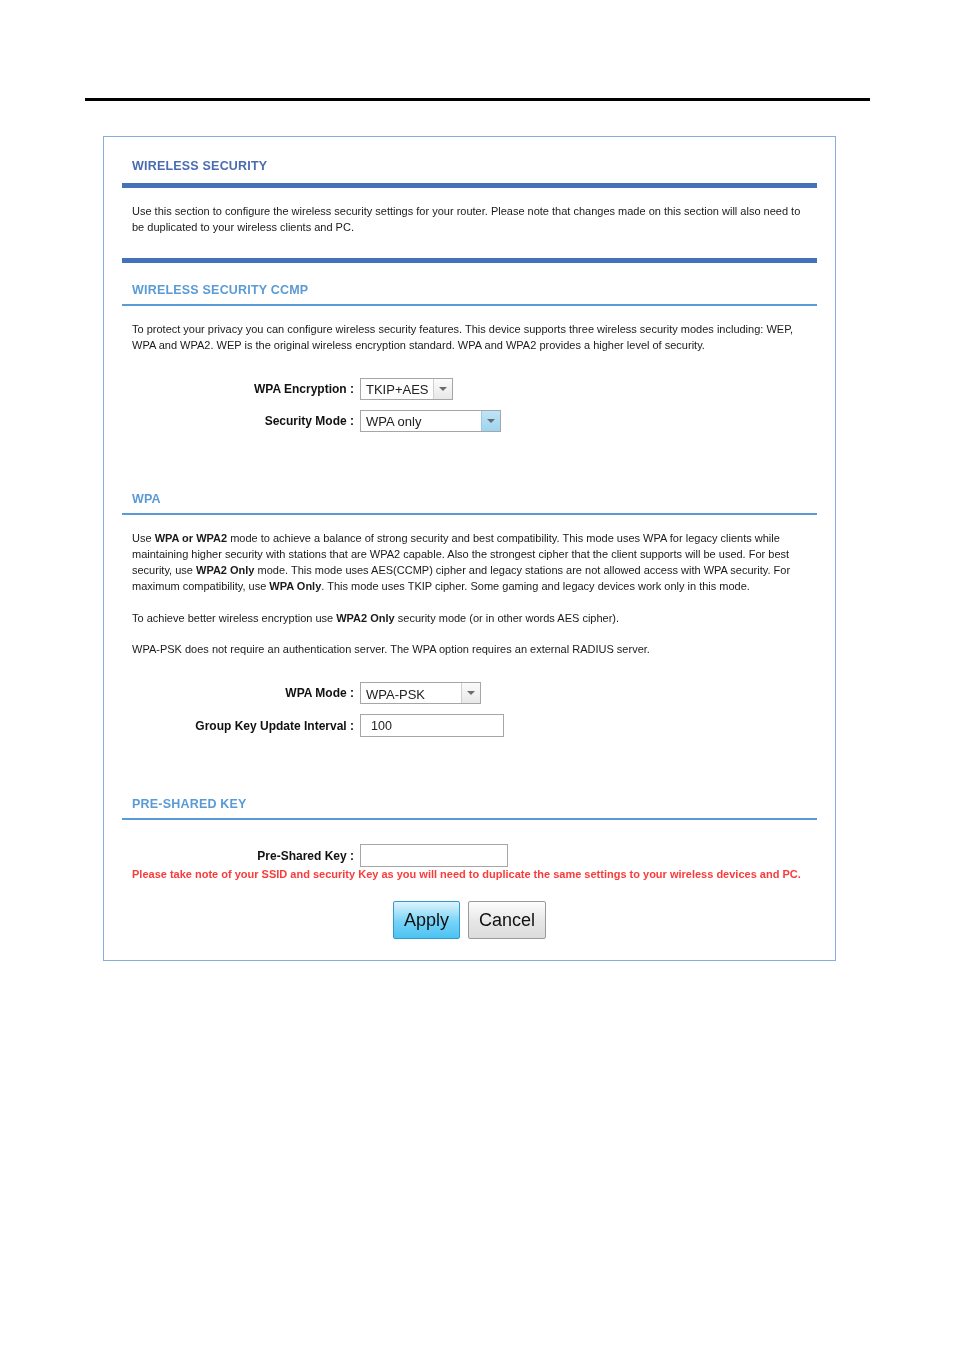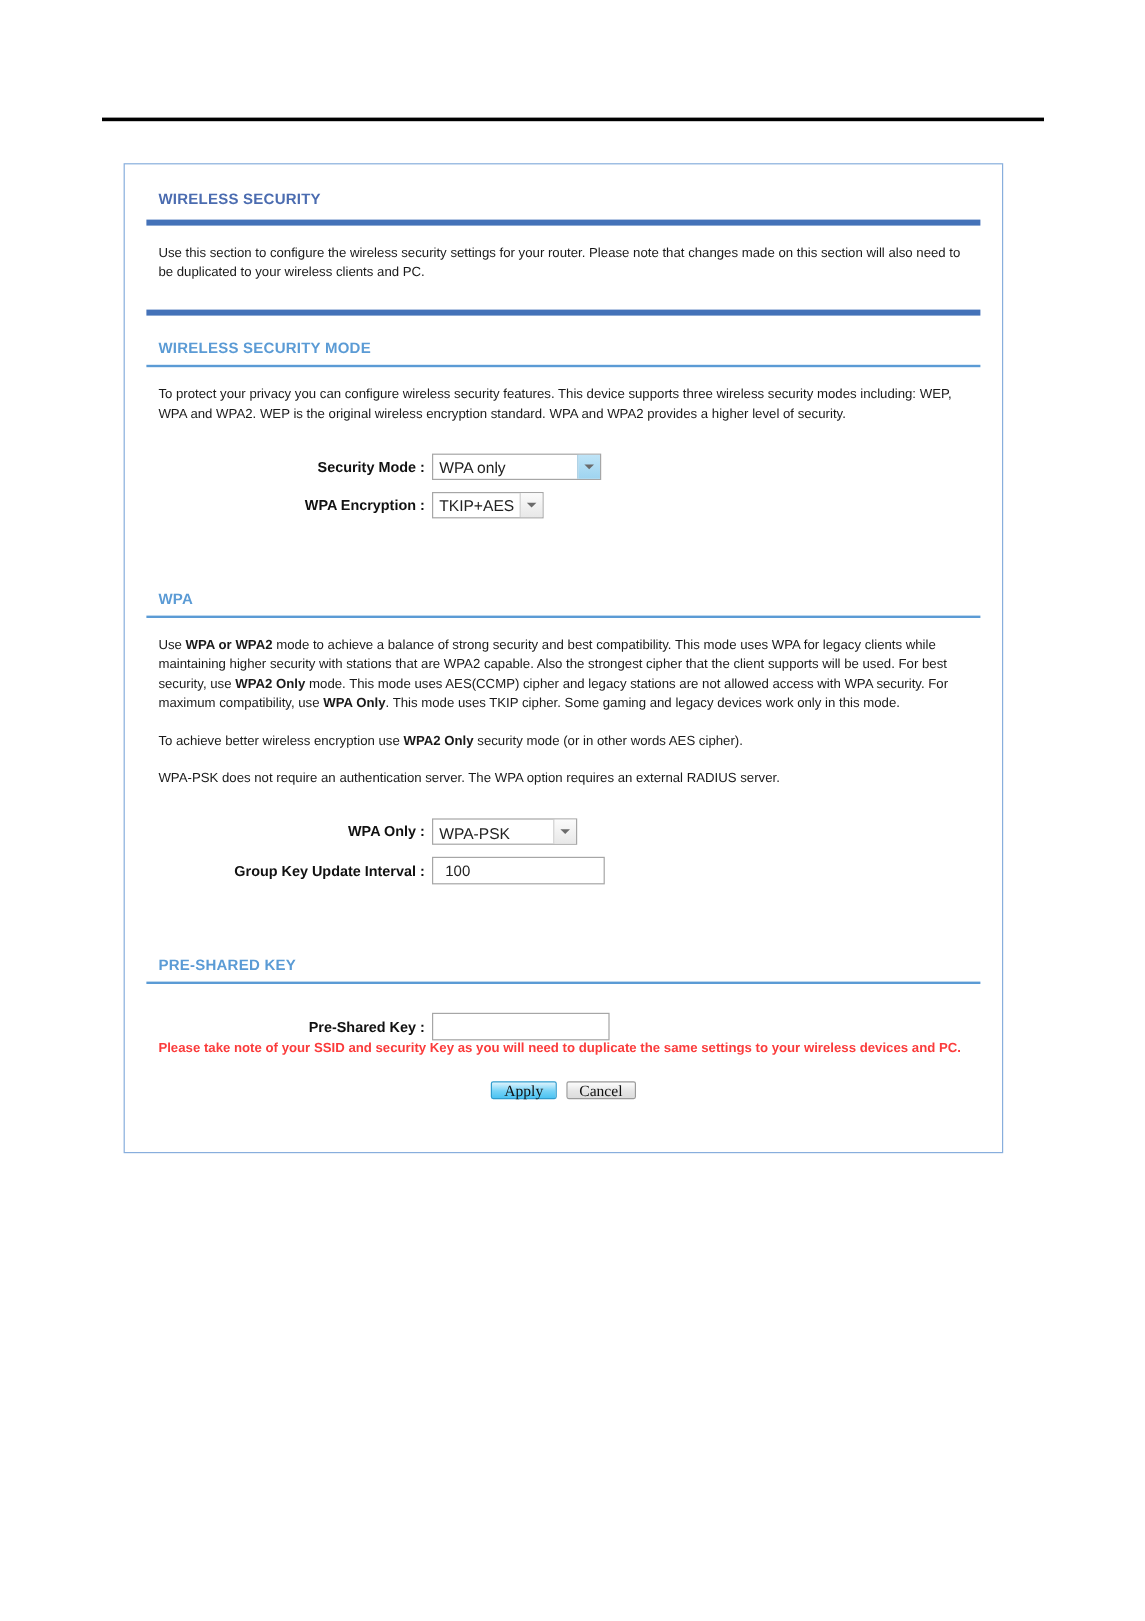--- a/index.html
+++ b/index.html
@@ -165,24 +165,24 @@
   .text-input.psk { width: 148px; }
 
   
   .btn-row {
     display: flex;
     justify-content: center;
     gap: 8px;
     margin-top: 18px;
   }
   .btn {
-    font-family: Liberation Serif, serif;
-    font-size: 13px;
+    font-family: Liberation Sans, sans-serif;
+    font-size: 18px;
     color: #101010;
-    height: 15px;
+    height: 38px;
     min-width: 54px;
     padding: 0 10px;
     display: flex;
     align-items: center;
     justify-content: center;
     box-sizing: border-box;
     border-radius: 2px;
     cursor: pointer;
   }
   .btn.apply {
@@ -202,62 +202,62 @@
 <div class="panel">
   <div class="panel-inner">
 
     <div class="head-main">WIRELESS SECURITY</div>
     <div class="rule-thick"></div>
 
     <div class="para">Use this section to configure the wireless security settings for your router. Please note that changes made on this section will also need to be duplicated to your wireless clients and PC.</div>
 
     <div class="rule-thick spaced"></div>
 
-    <div class="head-sub">WIRELESS SECURITY MODE</div>
+    <div class="head-sub">WIRELESS SECURITY CCMP</div>
     <div class="rule-thin"></div>
 
     <div class="para">To protect your privacy you can configure wireless security features. This device supports three wireless security modes including: WEP, WPA and WPA2. WEP is the original wireless encryption standard. WPA and WPA2 provides a higher level of security.</div>
 
     <div class="gap-s"></div>
+
+    <div class="form-row">
+      <div class="form-label">WPA Encryption :</div>
+      <div class="select med">
+        <div class="value">TKIP+AES</div>
+        <div class="arrow">
+            <span class="arrow-glyph"></span>
+          </div>
+      </div>
+    </div>
 
     <div class="form-row">
       <div class="form-label">Security Mode :</div>
       <div class="select wide focus">
         <div class="value">WPA only</div>
         <div class="arrow">
             <span class="arrow-glyph"></span>
           </div>
       </div>
     </div>
 
-    <div class="form-row">
-      <div class="form-label">WPA Encryption :</div>
-      <div class="select med">
-        <div class="value">TKIP+AES</div>
-        <div class="arrow">
-            <span class="arrow-glyph"></span>
-          </div>
-      </div>
-    </div>
-
     <div class="gap-l"></div>
 
     <div class="head-sub">WPA</div>
     <div class="rule-thin"></div>
 
     <div class="para"><span>Use </span><b>WPA or WPA2</b><span> mode to achieve a balance of strong security and best compatibility. This mode uses WPA for legacy clients while maintaining higher security with stations that are WPA2 capable. Also the strongest cipher that the client supports will be used. For best security, use </span><b>WPA2 Only</b><span> mode. This mode uses AES(CCMP) cipher and legacy stations are not allowed access with WPA security. For maximum compatibility, use </span><b>WPA Only</b><span>. This mode uses TKIP cipher. Some gaming and legacy devices work only in this mode.</span></div>
 
     <div class="para"><span>To achieve better wireless encryption use </span><b>WPA2 Only</b><span> security mode (or in other words AES cipher).</span></div>
 
     <div class="para">WPA-PSK does not require an authentication server. The WPA option requires an external RADIUS server.</div>
 
     <div class="gap-s"></div>
 
     <div class="form-row">
-      <div class="form-label">WPA Only :</div>
+      <div class="form-label">WPA Mode :</div>
       <div class="select mode">
         <div class="value">WPA-PSK</div>
         <div class="arrow">
             <span class="arrow-glyph"></span>
           </div>
       </div>
     </div>
 
     <div class="form-row">
       <div class="form-label">Group Key Update Interval :</div>

